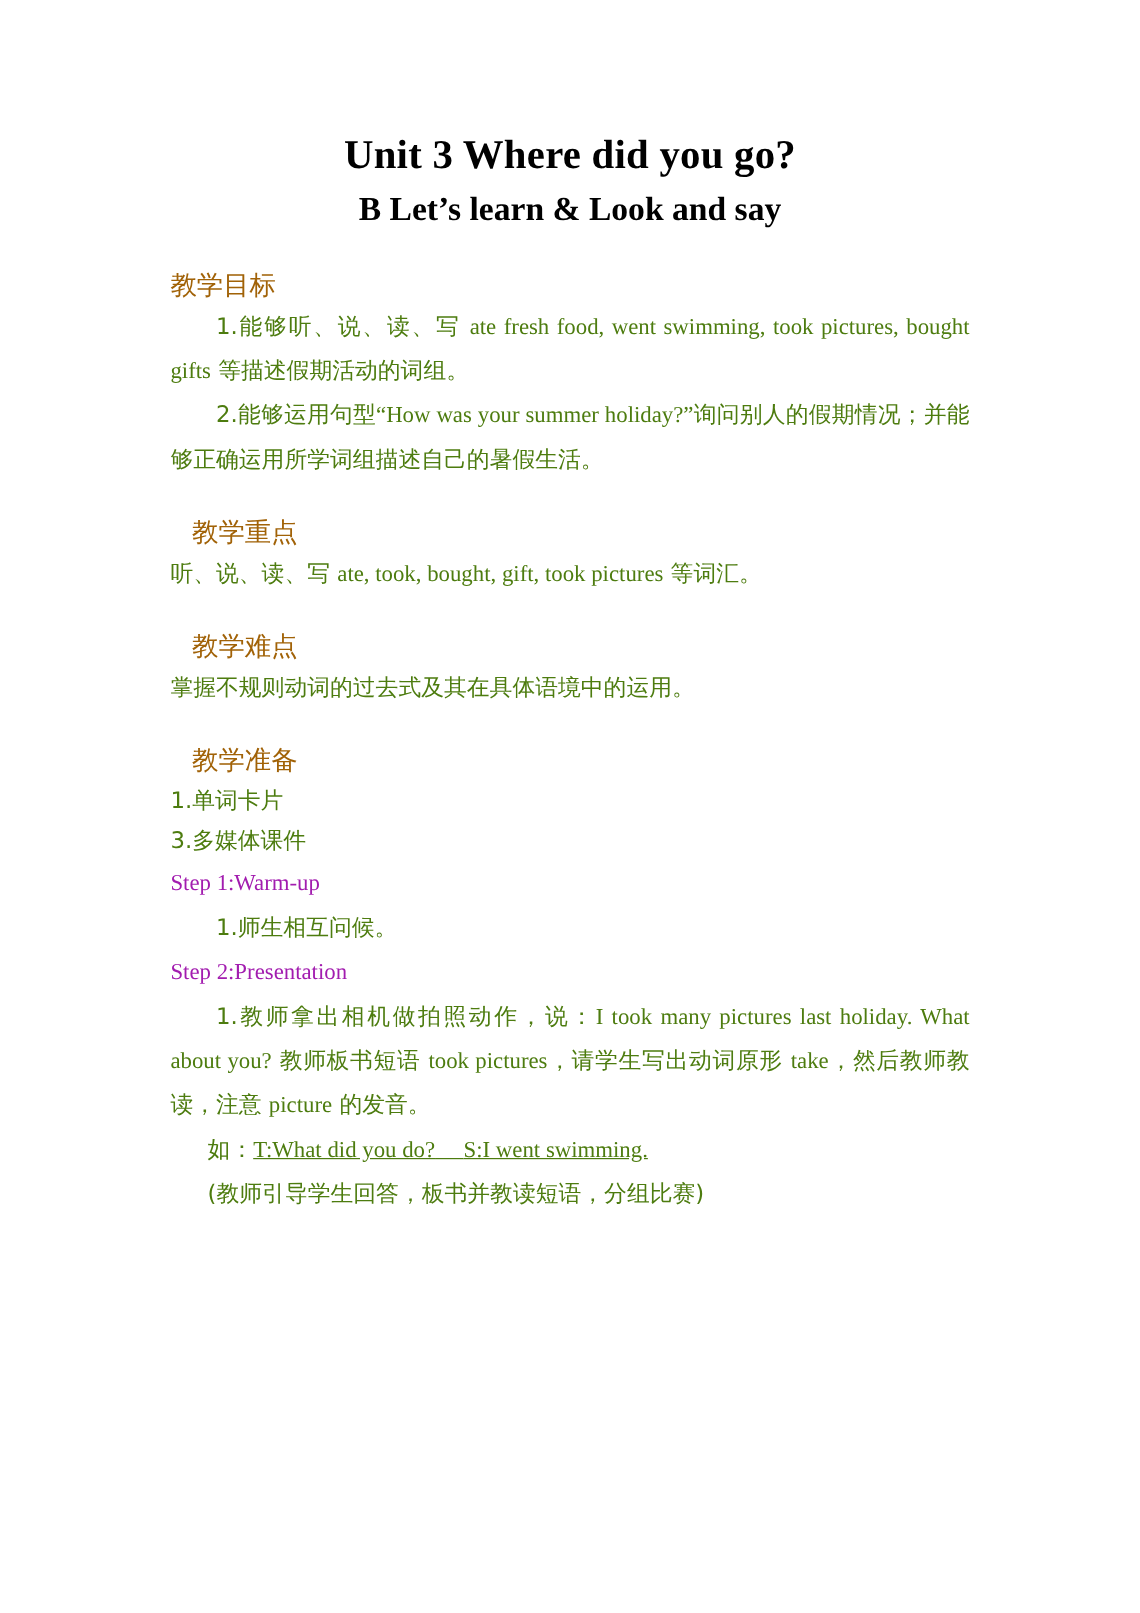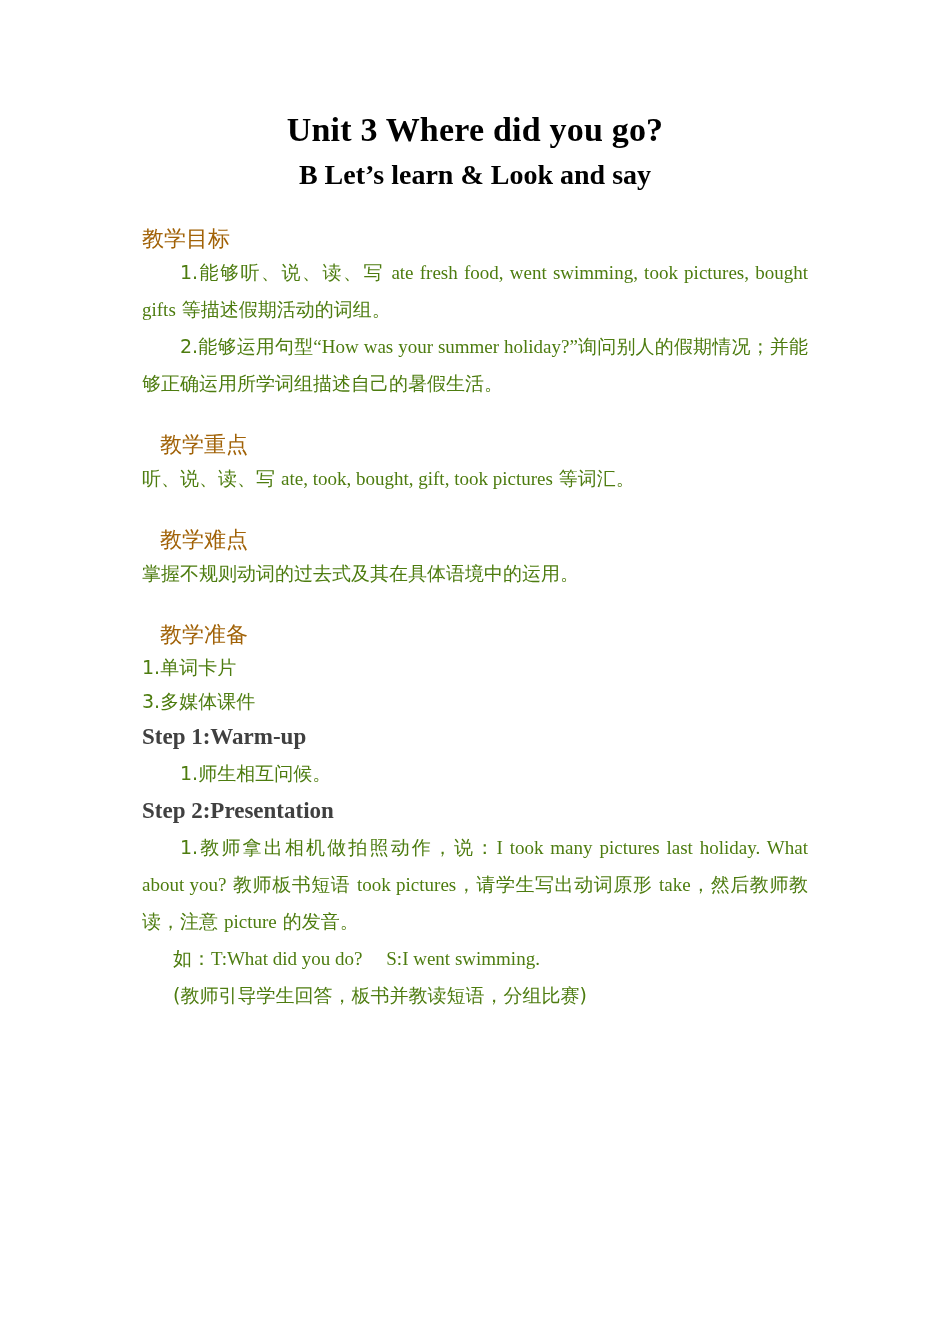--- a/index.html
+++ b/index.html
@@ -65,28 +65,27 @@
     text-justify: inter-ideograph;
   }
   .para.tight { line-height: 34px; }
   .indent { text-indent: 38px; }
   .lat {
     font-family: "Liberation Serif", "DejaVu Serif", serif;
     font-size: 19px;
   }
   .lat-line {
     font-family: "Liberation Serif", "DejaVu Serif", serif;
-    font-size: 23px;
+    font-size: 19px;
     line-height: 37px;
-    color: #404040;
+    color: #a21caf;
     margin: 0;
-    font-weight: bold;
   }
   .pad-left-2 { padding-left: 31px; }
-  .nowrap-sp { white-space: pre; }
+  .nowrap-sp { white-space: pre; text-decoration: underline; }
 </style>
 </head>
 <body>
 
 <div class="page">
   <div class="content">
 
     <h1 class="doc-title">Unit 3 Where did you go?</h1>
     <h2 class="doc-subtitle">B Let’s learn &amp; Look and say</h2>
 

